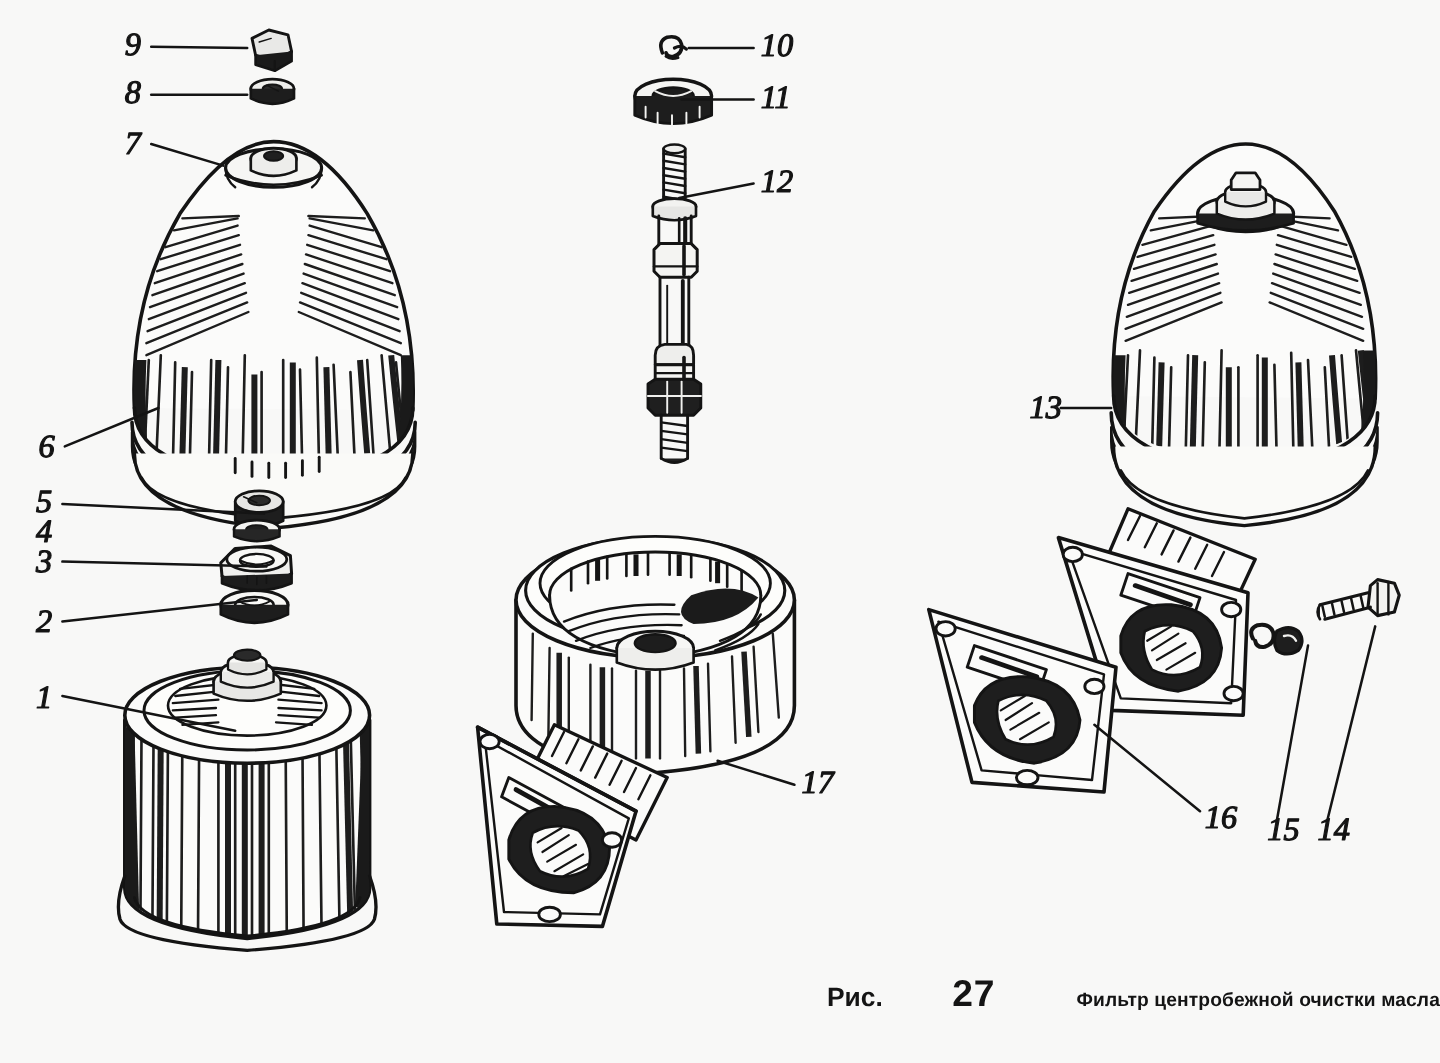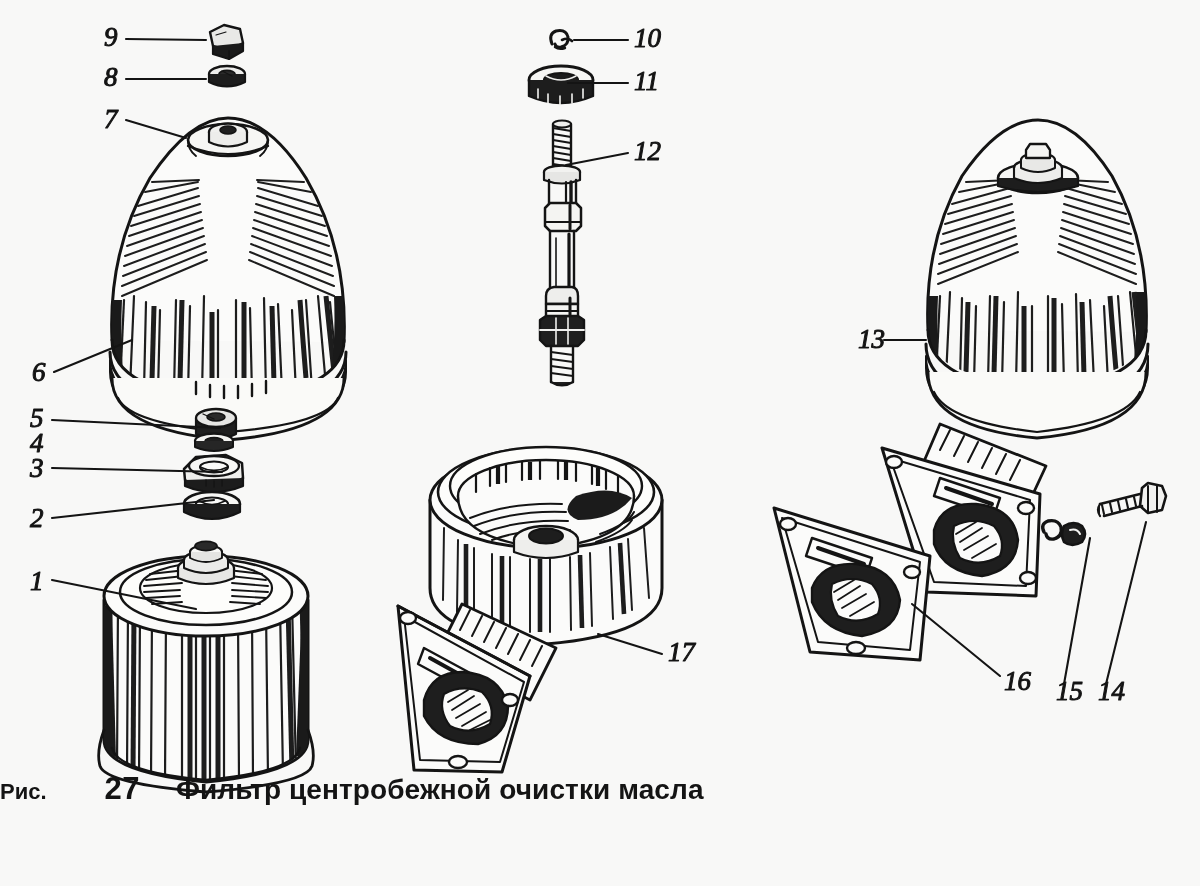--- a/index.html
+++ b/index.html
@@ -1,26 +1,26 @@
 <!DOCTYPE html>
 <html><head>
 <meta charset="utf-8">
 <style>
   html,body{margin:0;padding:0;background:#ffffff;}
   body{width:1200px;height:886px;overflow:hidden;font-family:"Liberation Sans",sans-serif;}
   #page{position:relative;width:1200px;height:886px;background:#f8f8f7;}
   #art{position:absolute;inset:0;width:1200px;height:886px;}
   .callout{font-family:"Liberation Serif",serif;font-style:italic;font-size:27px;fill:#141414;}
-  .caption-wrap{position:absolute;left:0;right:0;top:771px;height:50px;display:flex;
-    align-items:baseline;justify-content:flex-start;gap:0;}
+  .caption-wrap{position:absolute;left:0;right:0;top:810px;height:50px;display:flex;
+    align-items:baseline;justify-content:flex-end;gap:0;}
   .cap-ris{font-family:"Liberation Sans",sans-serif;font-weight:bold;font-size:22px;color:#141414;}
   .cap-num{font-family:"Liberation Sans",sans-serif;font-weight:bold;font-size:31px;color:#141414;
     margin-left:58px;letter-spacing:.5px;}
-  .cap-txt{font-family:"Liberation Sans",sans-serif;font-weight:bold;font-size:28px;color:#141414;
-    margin-left:36px;letter-spacing:.1px;}
+  .cap-txt{font-family:"Liberation Sans",sans-serif;font-weight:bold;font-size:16px;color:#141414;
+    margin-left:68px;letter-spacing:.1px;}
 </style>
 </head>
 <body>
 
 <div id="page">
 
 <svg id="art" viewBox="0 0 1200 886">
   <defs>
     <clipPath id="capClip">
       <path d="M112 340 Q108 250 150 178 Q190 118 228 118 Q268 118 306 178 Q348 250 344 342

